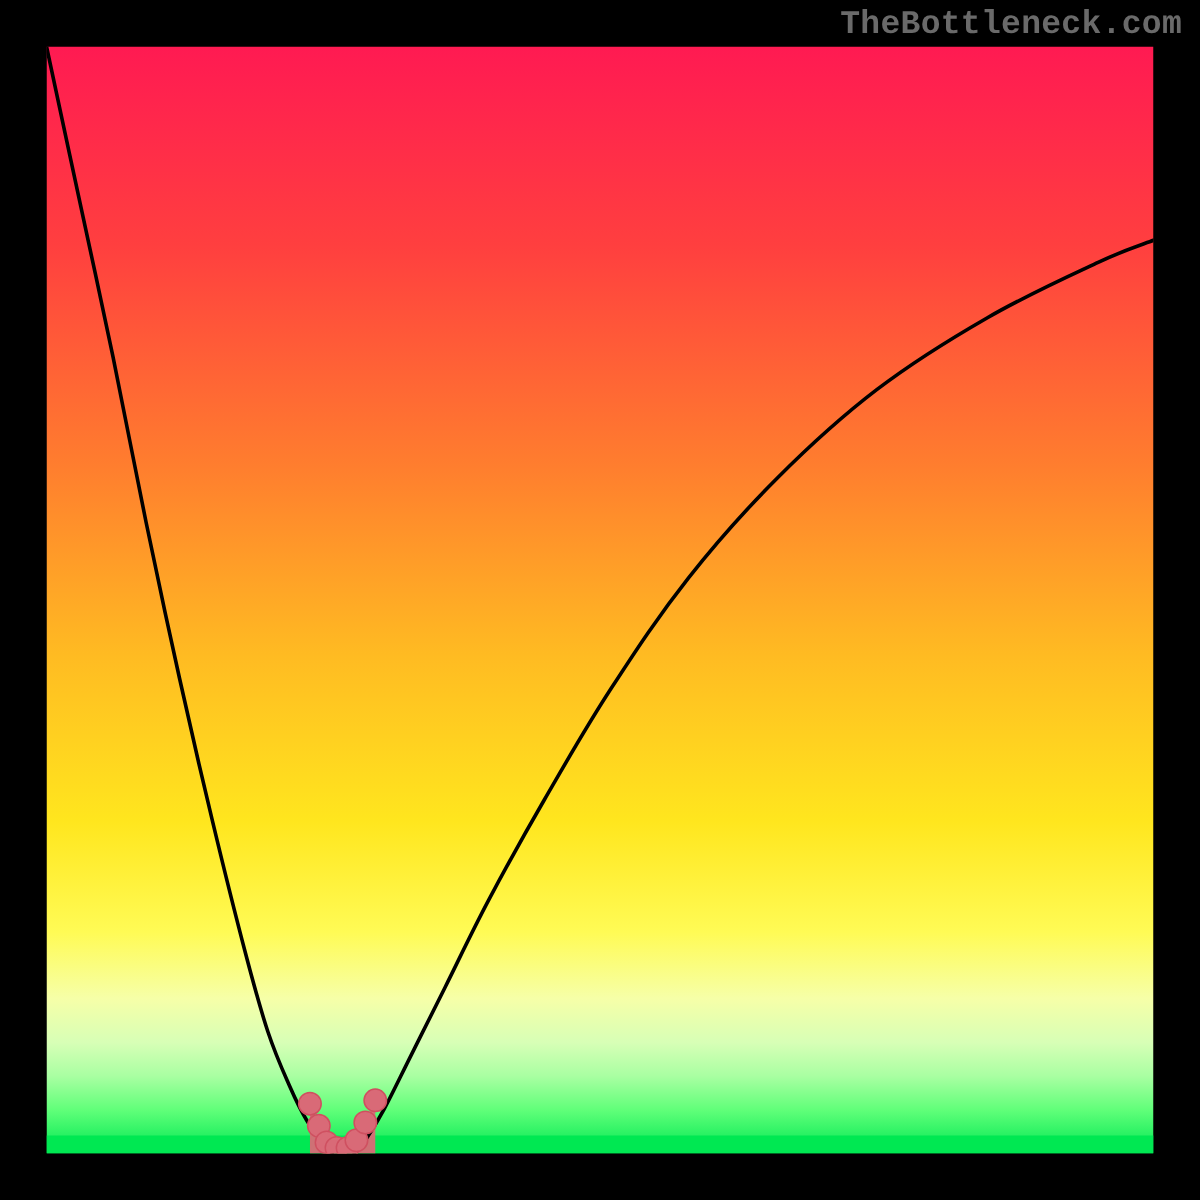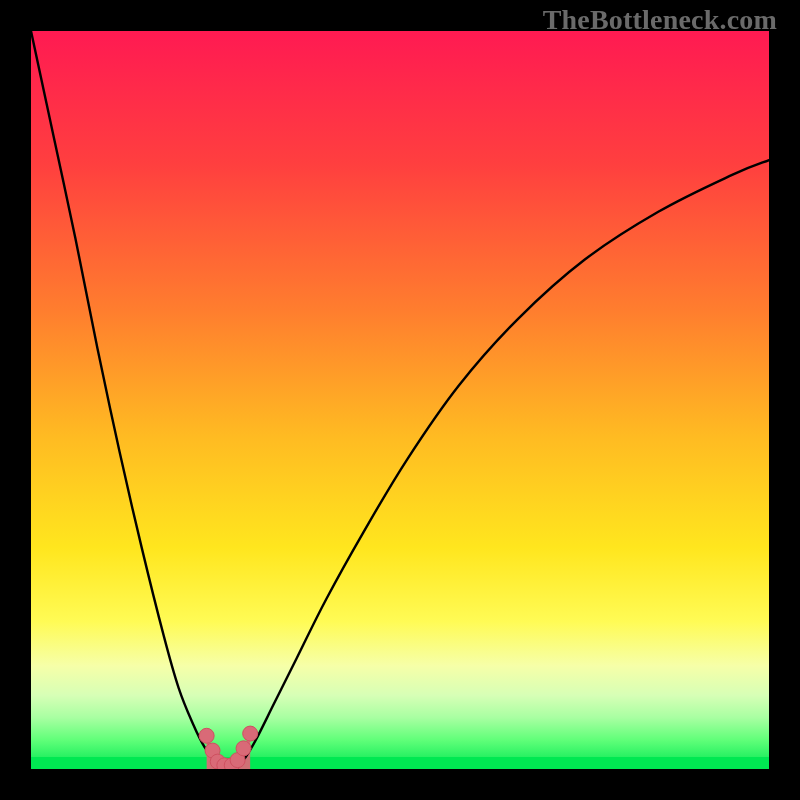--- a/index.html
+++ b/index.html
@@ -23,26 +23,26 @@
     position: absolute;
     left: 31px;
     top: 31px;
     width: 738px;
     height: 738px;
     
   }
   .watermark {
     position: absolute;
     top: 4px;
-    right: 23px;
+    right: 12px;
     color: #6a6a6a;
-    font-size: 28px;
+    font-size: 22px;
     font-weight: 600;
     letter-spacing: 0.2px;
-    font-family: Liberation Serif, serif;
+    font-family: Liberation Mono, monospace;
   }
   svg {
     display: block;
   }
 </style>
 </head>
 <body>
 
 <div class="frame">
 

